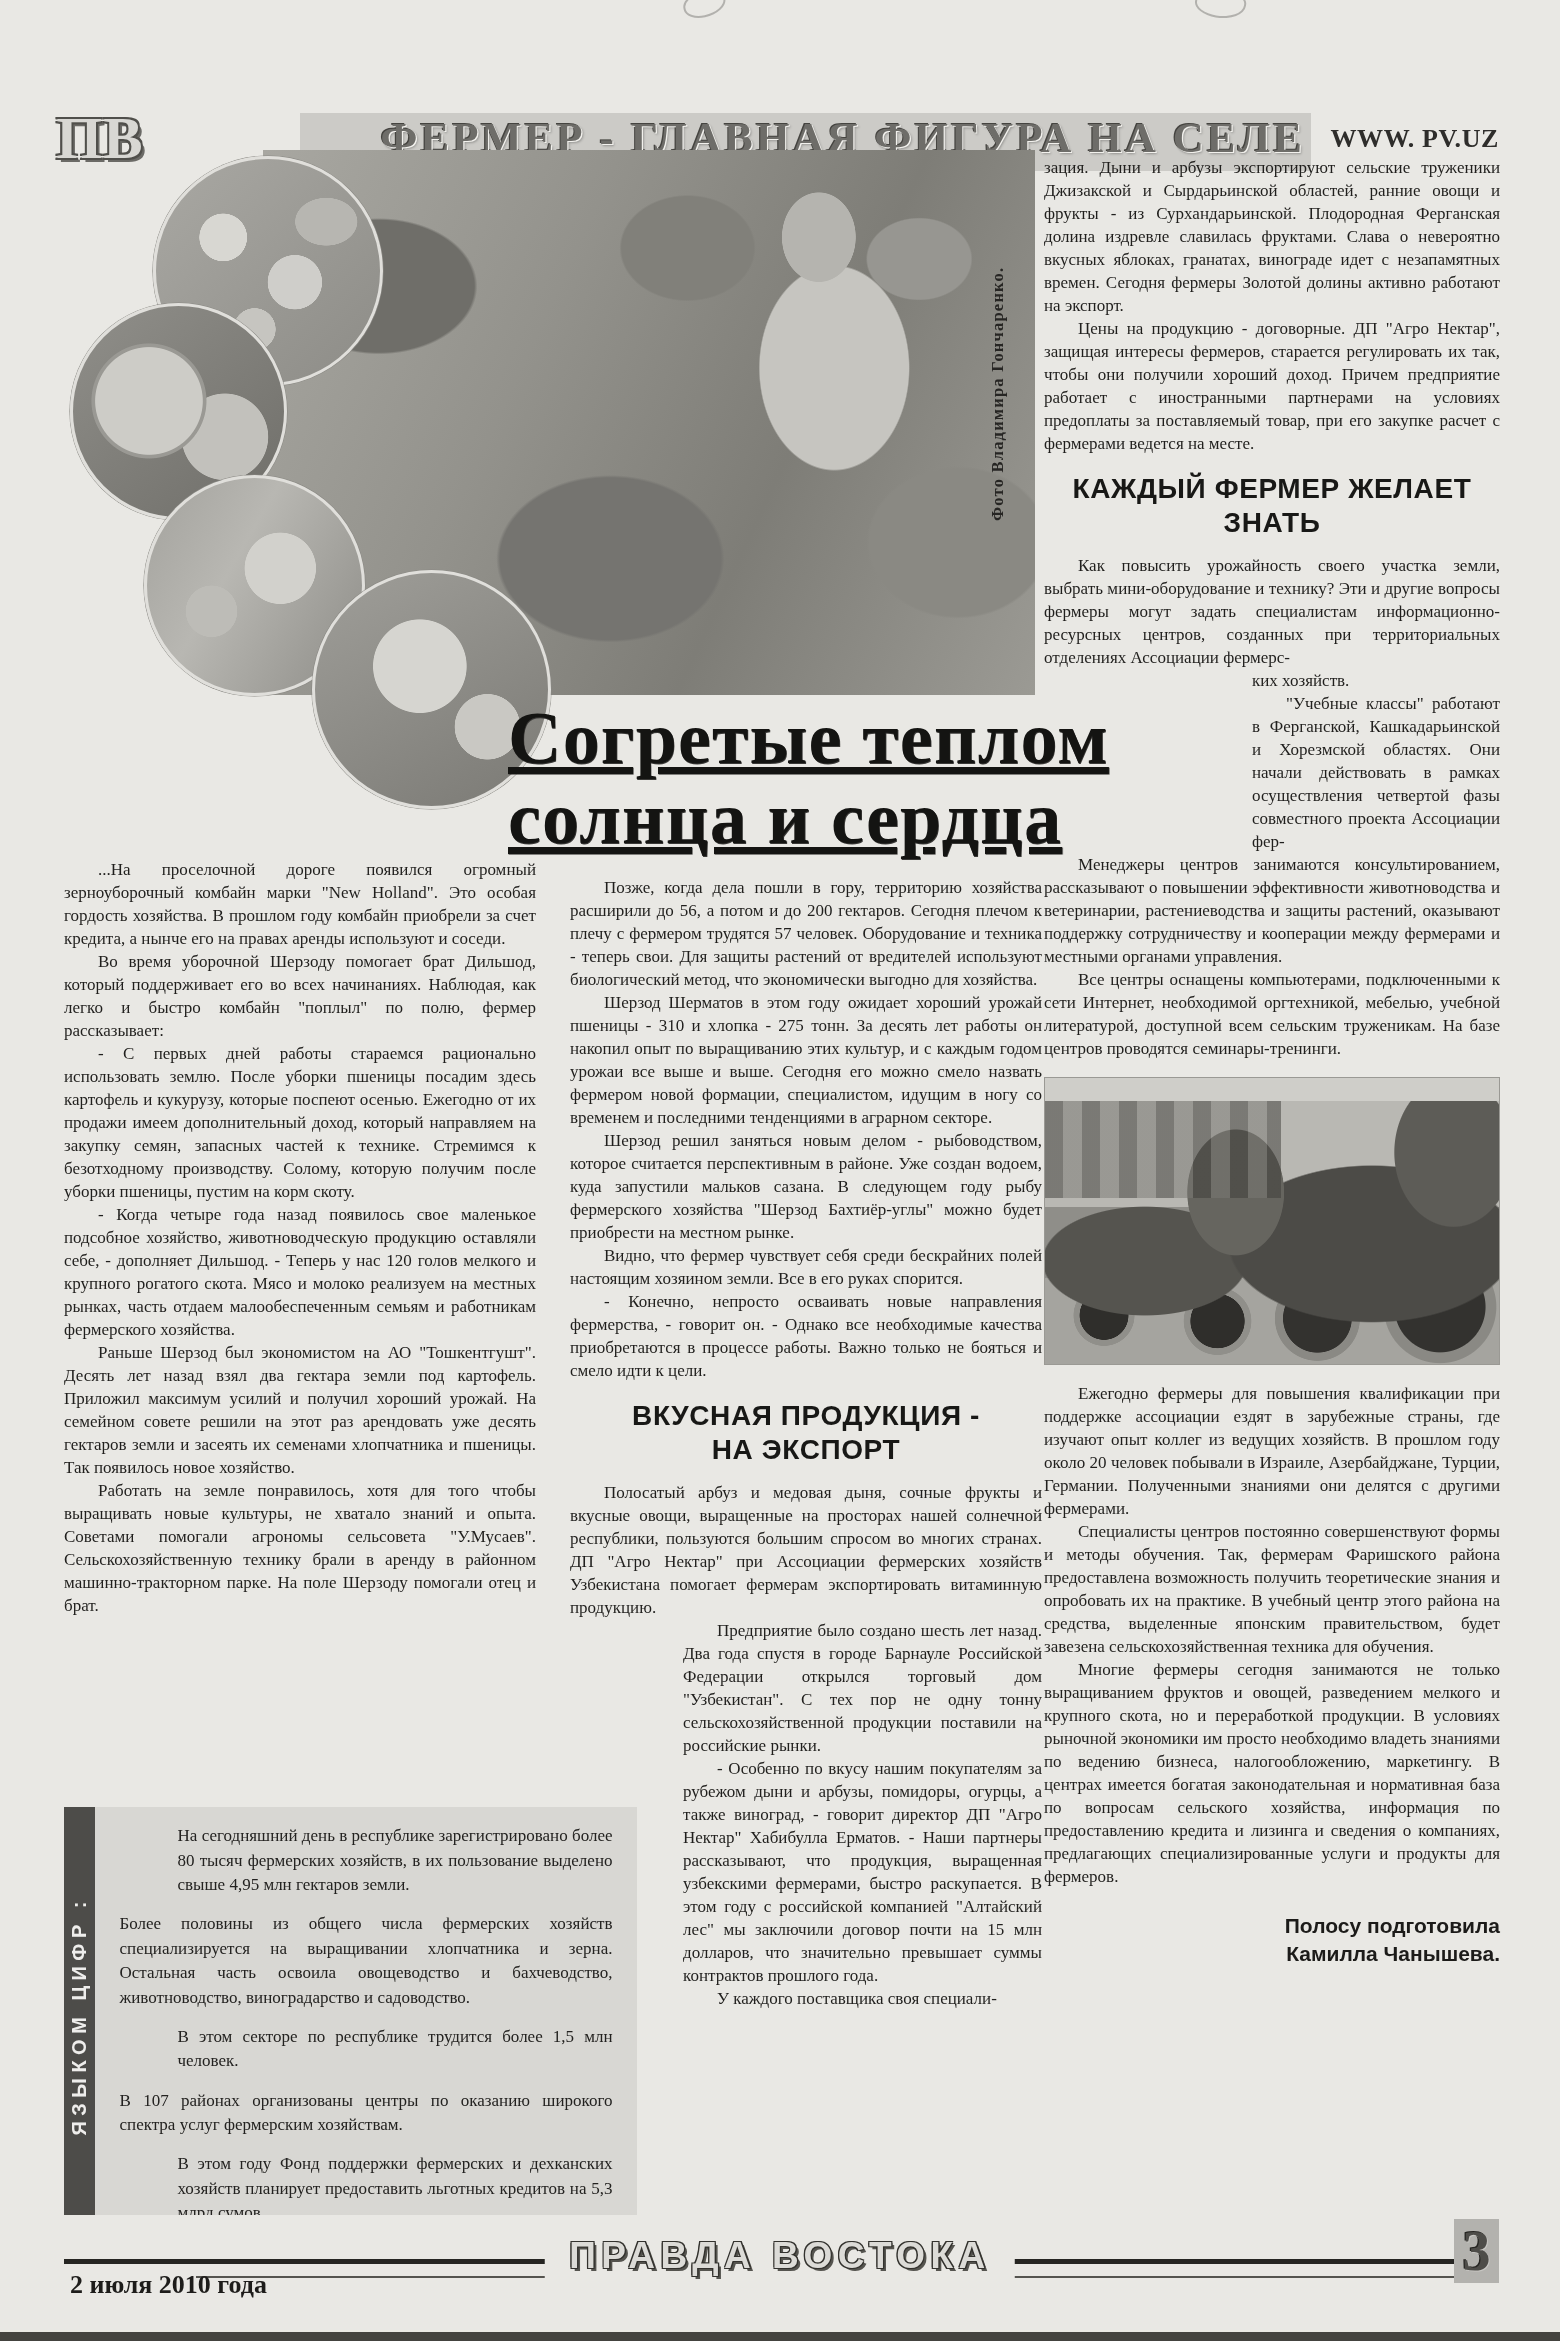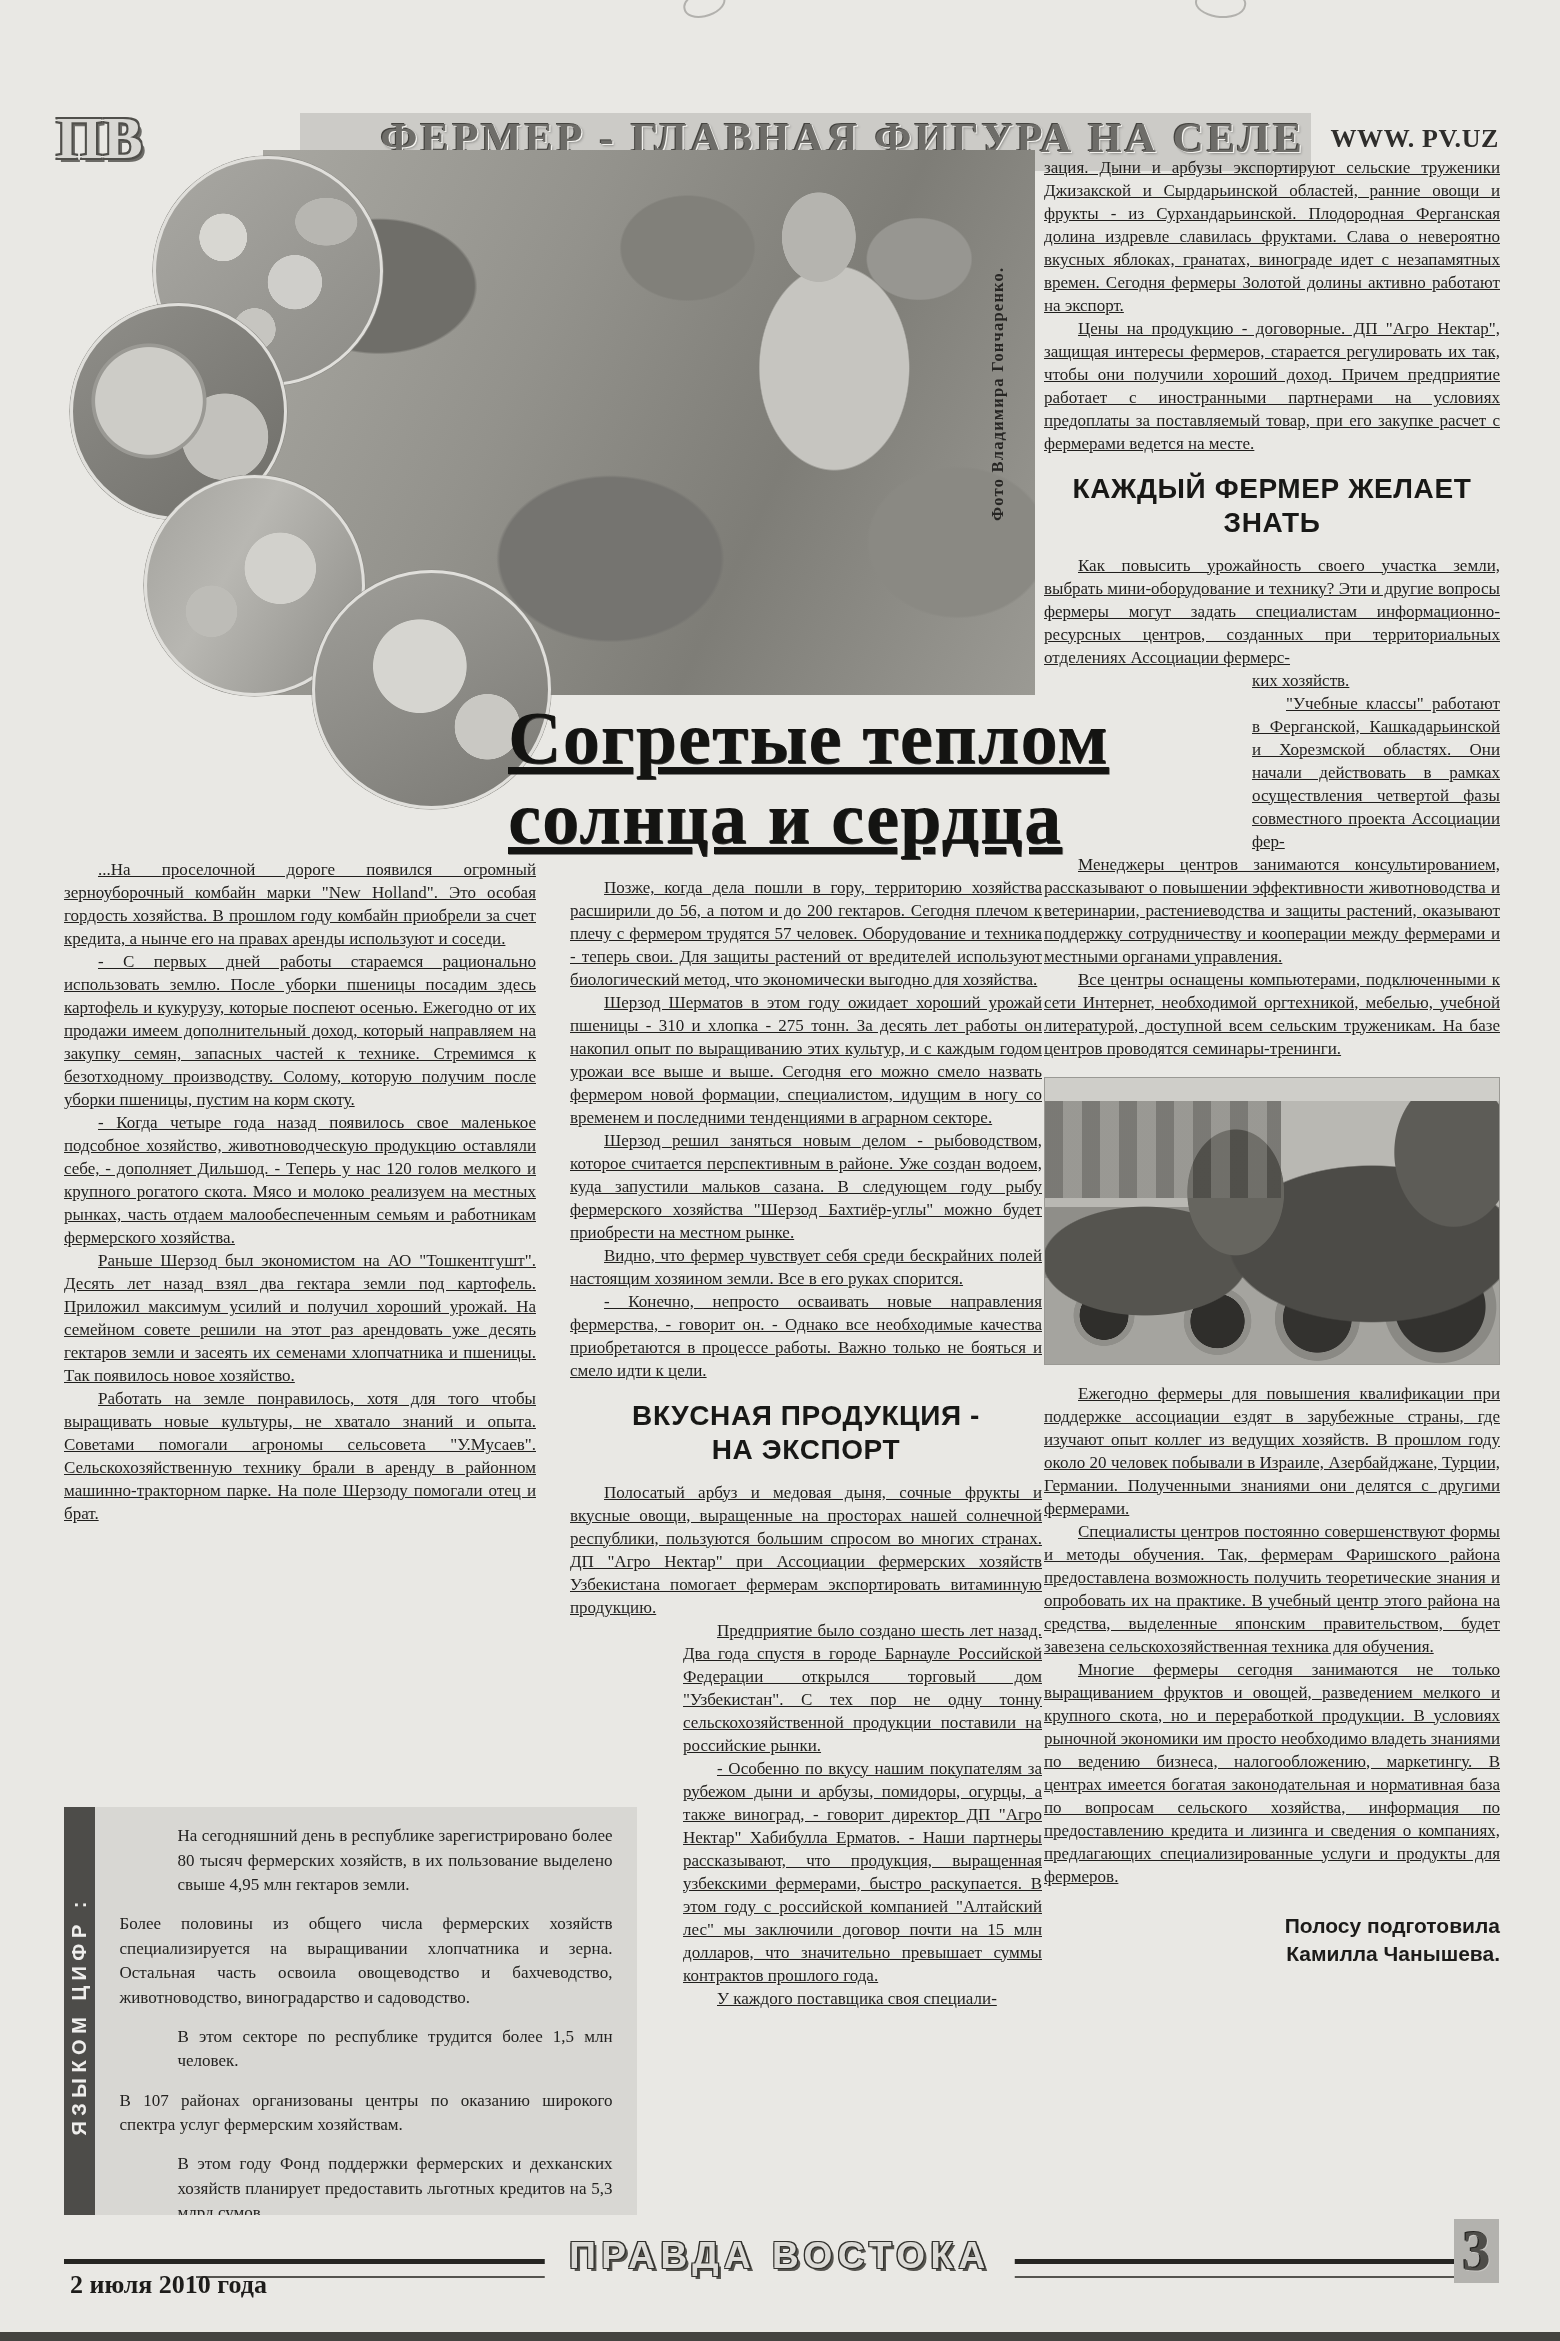--- a/index.html
+++ b/index.html
@@ -60,21 +60,21 @@
   .headline{position:absolute;left:508px;top:698px;width:766px;z-index:4;
      font:900 74px/80px "Liberation Serif",serif;color:#141412;letter-spacing:1.2px;
      text-shadow:0.6px 0.6px 0 #3a3937;text-decoration:underline;}
 
   
   .col{position:absolute;z-index:0;}
   .col-left{left:64px;top:858px;width:472px;}
   .col-middle{left:570px;top:876px;width:472px;}
   .col-right{left:1044px;top:156px;width:456px;}
   .bodytext p{margin:0;text-align:justify;text-indent:34px;
-     font:17px/23px "Liberation Serif",serif;color:#201f1d;text-decoration:underline;}
+     font:17px/23px "Liberation Serif",serif;color:#201f1d;}
   p.noindent{text-indent:0;}
   .note{font:700 24.5px/32px "Liberation Serif",serif;text-align:center;margin:0 0 11px 0;}
   .section-heading{font:800 28px/34px "Liberation Sans",sans-serif;text-align:center;
      color:#181816;margin:17px 0 13.5px 0;letter-spacing:0.6px;}
   .narrow-right{margin-left:208px;}
   .narrow-mid{margin-left:113px;}
   .byline{text-align:right;font:700 21px/28px "Liberation Sans",sans-serif;margin-top:24.5px;color:#1c1b19;}
 
   
   .photo-tractors{position:relative;width:456px;height:288px;margin:17px 0;border:0.6px solid #9a9994;
@@ -135,20 +135,21 @@
   <div class="credit" data-interactable="false">Фото Владимира Гончаренко.</div>
 
   <div class="headline" data-interactable="false">
     <div data-interactable="false">Согретые теплом</div>
     <div data-interactable="false">солнца и сердца</div>
   </div>
 
   <section class="col col-left bodytext" data-interactable="false">
     <div data-interactable="false">
         <p data-interactable="false">...На проселочной дороге появился огромный зерноуборочный комбайн марки "New Holland". Это особая гордость хозяйства. В прошлом году комбайн приобрели за счет кредита, а нынче его на правах аренды используют и соседи.</p>
+        <p data-interactable="false">Во время уборочной Шерзоду помогает брат Дильшод, который поддерживает его во всех начинаниях. Наблюдая, как легко и быстро комбайн "поплыл" по полю, фермер рассказывает:</p>
         <p data-interactable="false">- С первых дней работы стараемся рационально использовать землю. После уборки пшеницы посадим здесь картофель и кукурузу, которые поспеют осенью. Ежегодно от их продажи имеем дополнительный доход, который направляем на закупку семян, запасных частей к технике. Стремимся к безотходному производству. Солому, которую получим после уборки пшеницы, пустим на корм скоту.</p>
         <p data-interactable="false">- Когда четыре года назад появилось свое маленькое подсобное хозяйство, животноводческую продукцию оставляли себе, - дополняет Дильшод. - Теперь у нас 120 голов мелкого и крупного рогатого скота. Мясо и молоко реализуем на местных рынках, часть отдаем малообеспеченным семьям и работникам фермерского хозяйства.</p>
         <p data-interactable="false">Раньше Шерзод был экономистом на АО "Тошкентгушт". Десять лет назад взял два гектара земли под картофель. Приложил максимум усилий и получил хороший урожай. На семейном совете решили на этот раз арендовать уже десять гектаров земли и засеять их семенами хлопчатника и пшеницы. Так появилось новое хозяйство.</p>
         <p data-interactable="false">Работать на земле понравилось, хотя для того чтобы выращивать новые культуры, не хватало знаний и опыта. Советами помогали агрономы сельсовета "У.Мусаев". Сельскохозяйственную технику брали в аренду в районном машинно-тракторном парке. На поле Шерзоду помогали отец и брат.</p>
       </div>
   </section>
 
   <section class="col col-middle bodytext" data-interactable="false">
     <div data-interactable="false">
         <p data-interactable="false">Позже, когда дела пошли в гору, территорию хозяйства расширили до 56, а потом и до 200 гектаров. Сегодня плечом к плечу с фермером трудятся 57 человек. Оборудование и техника - теперь свои. Для защиты растений от вредителей используют биологический метод, что экономически выгодно для хозяйства.</p>

